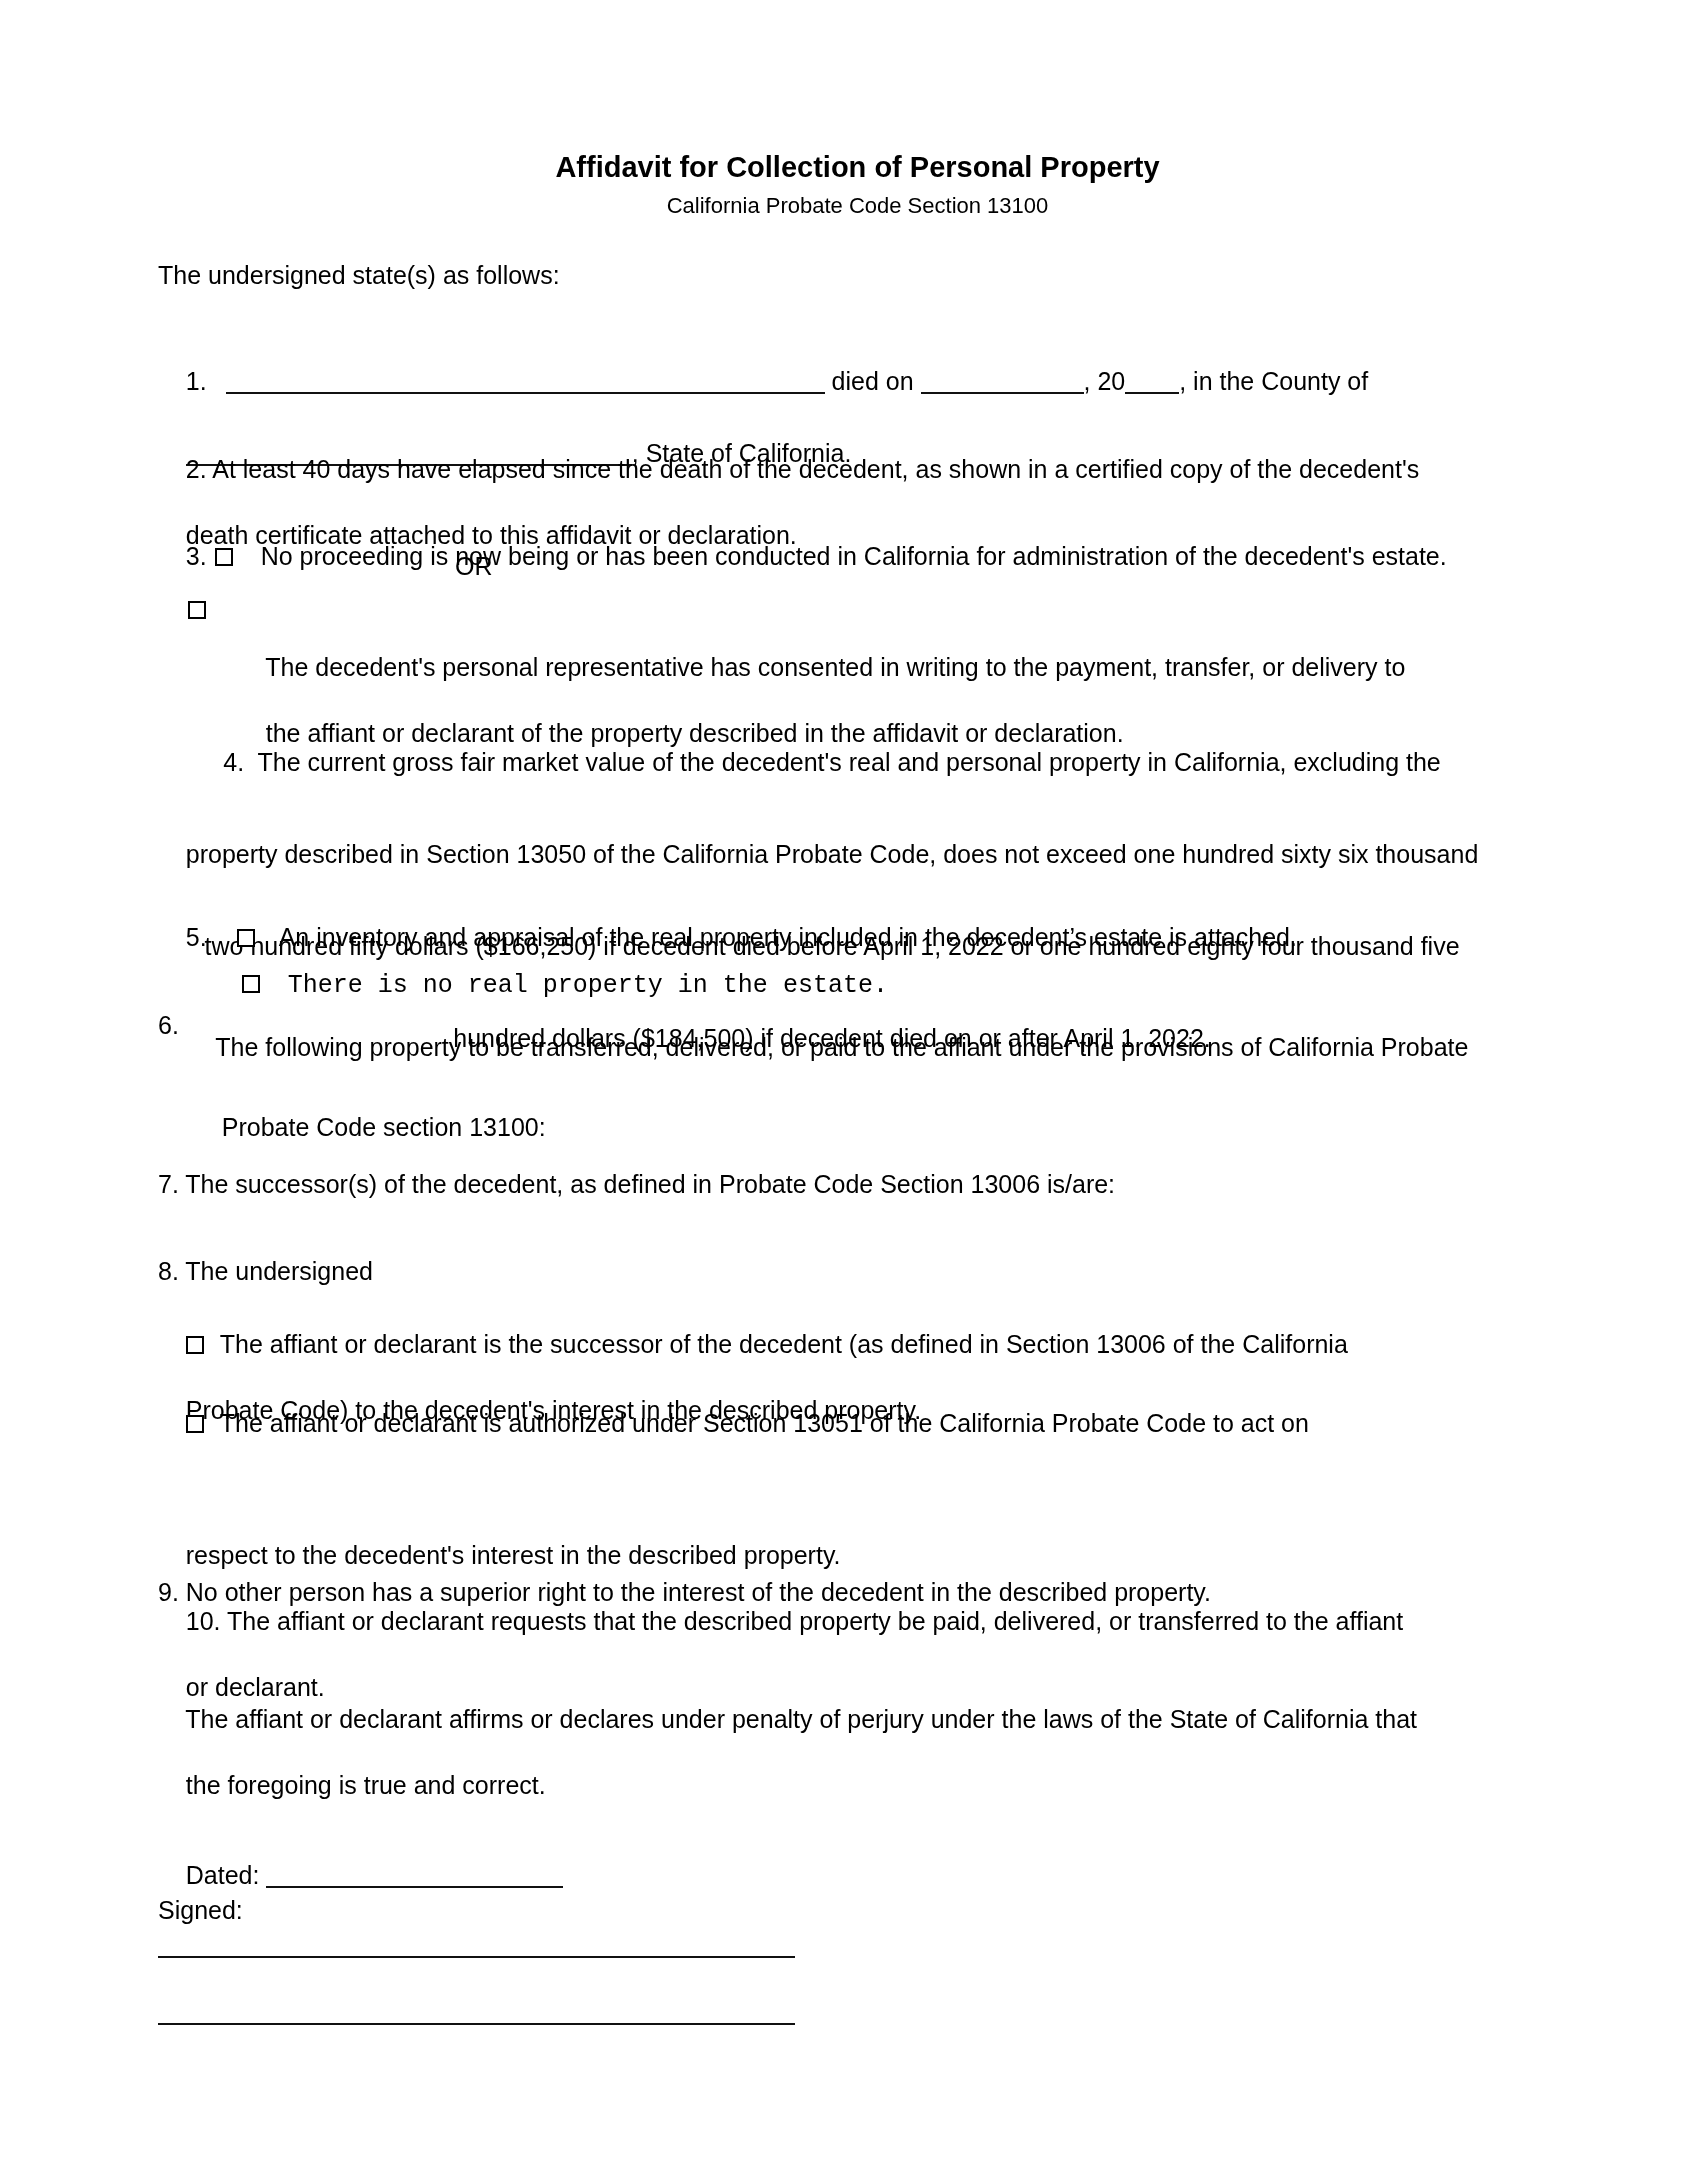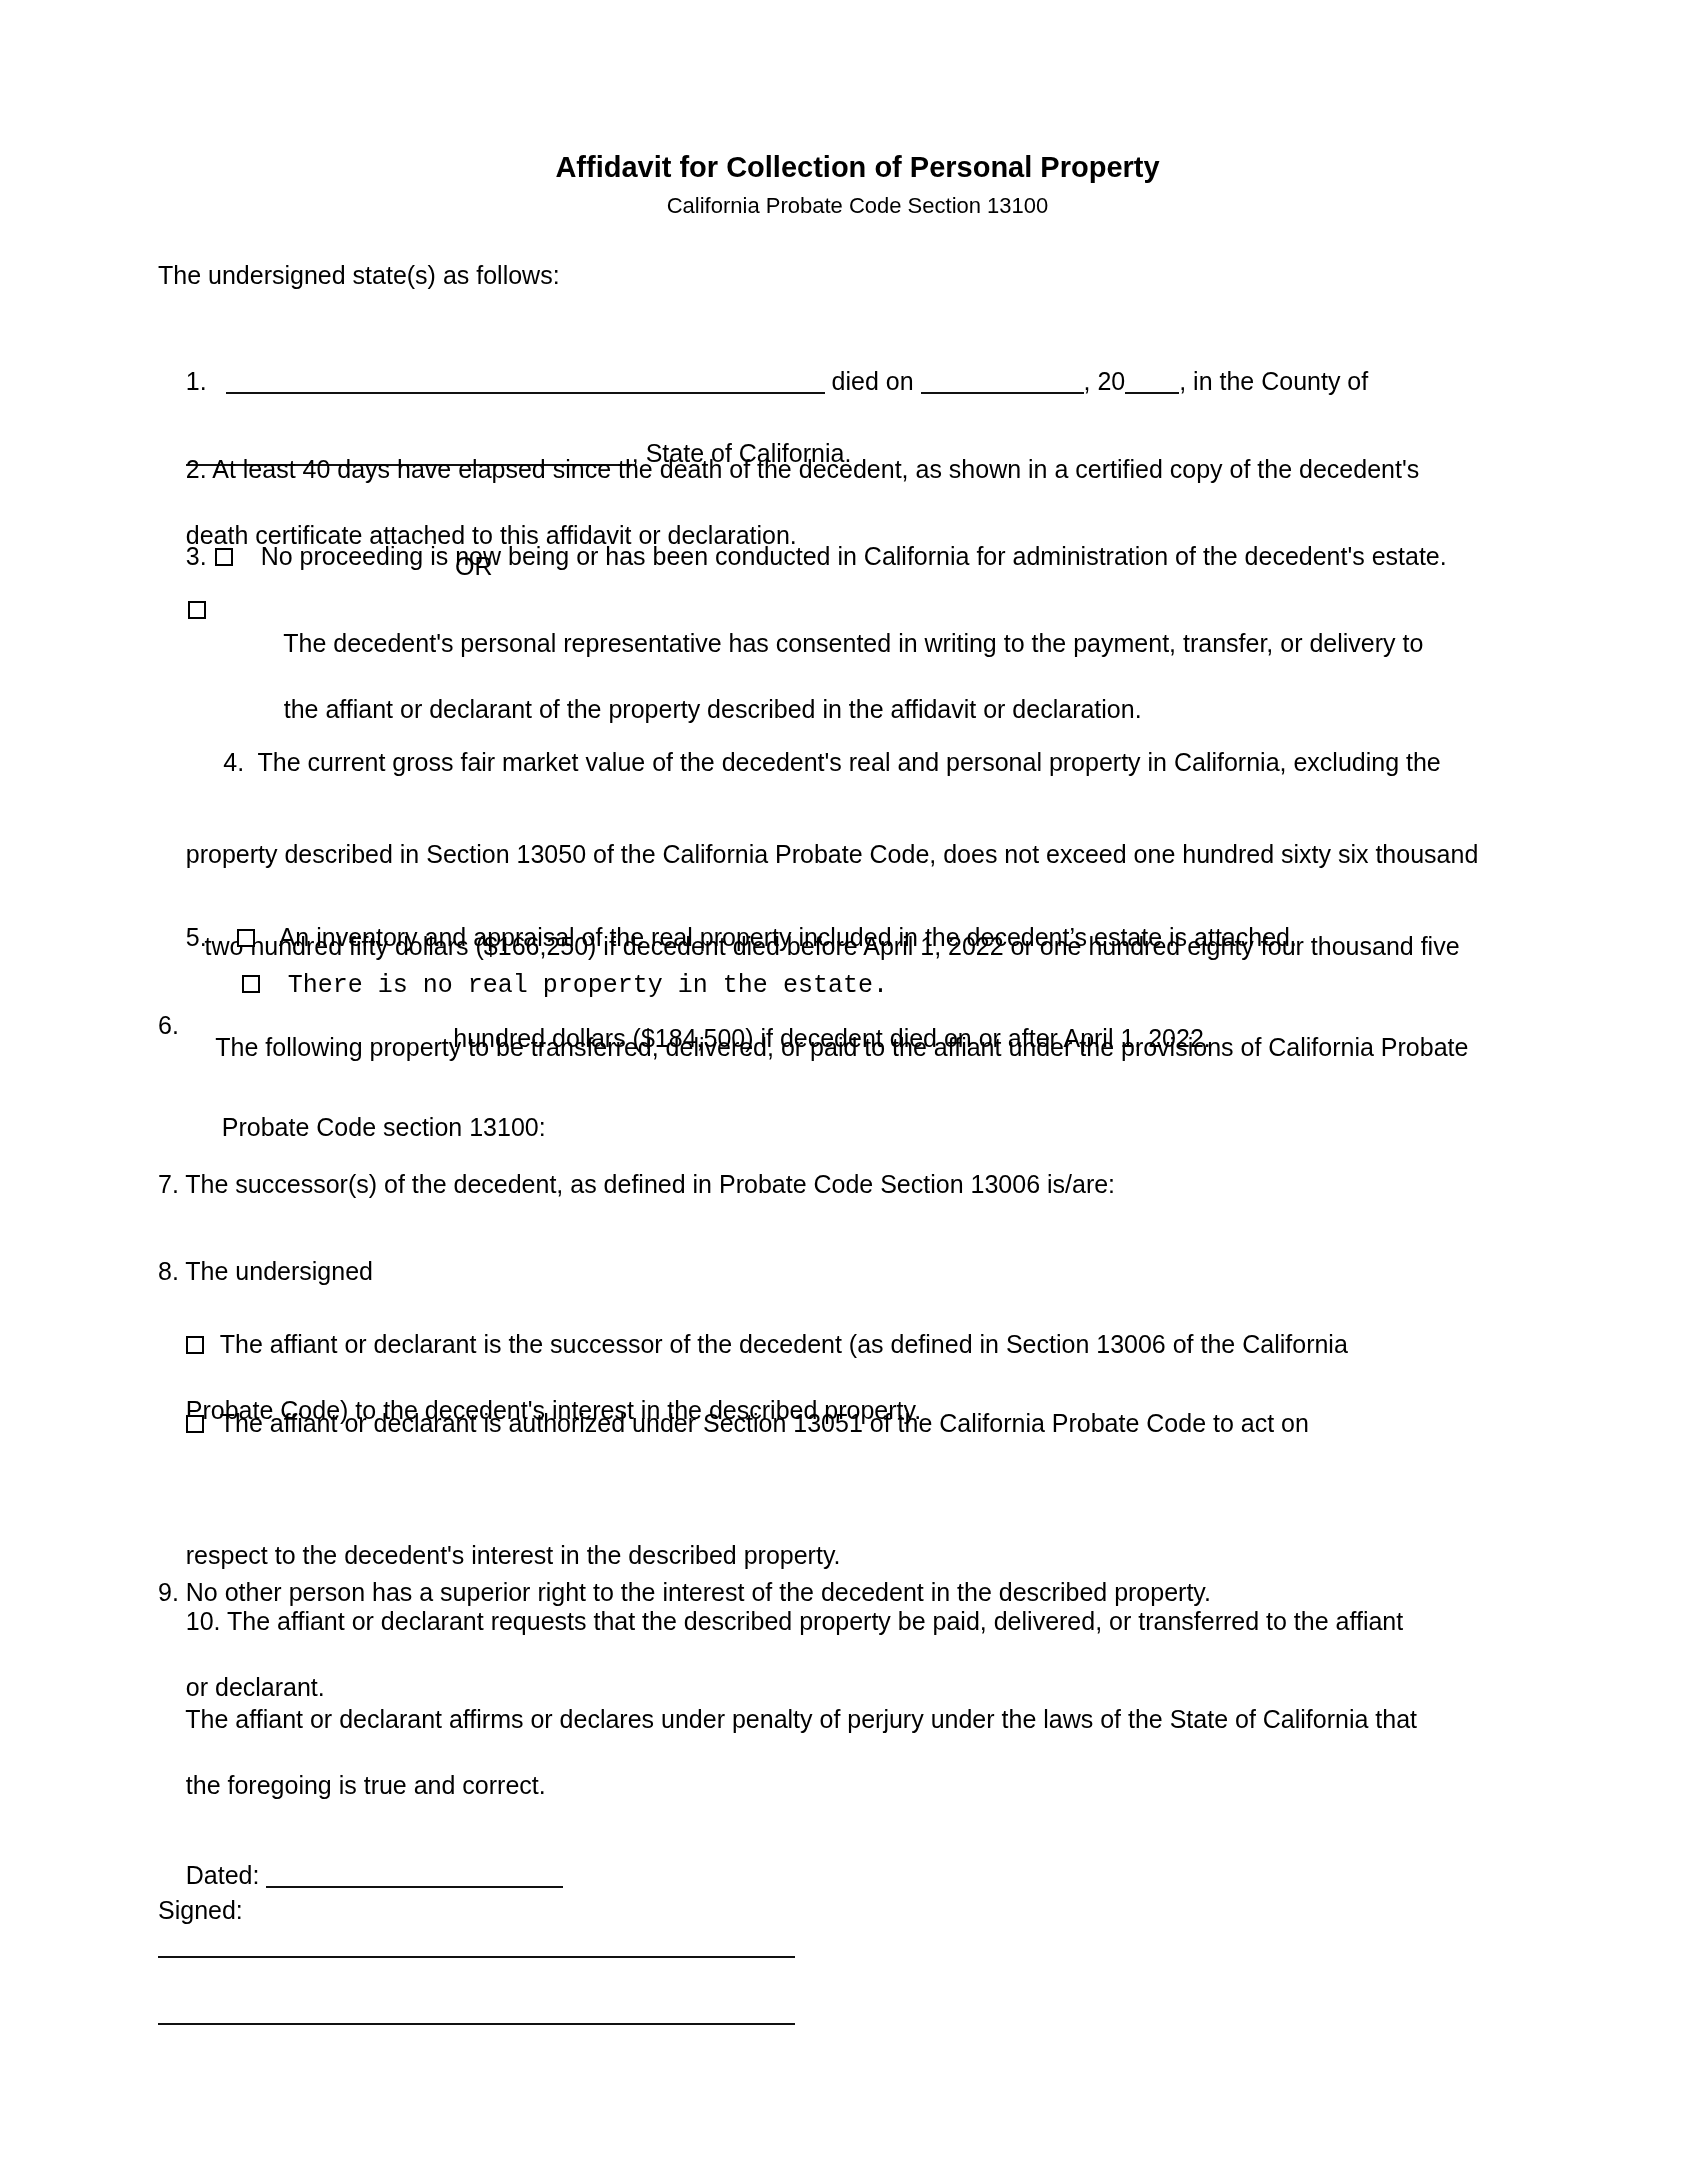--- a/index.html
+++ b/index.html
@@ -68,21 +68,21 @@
     <span>2. At least 40 days have elapsed since the death of the decedent, as shown in a certified copy of the decedent's</span><br>
     <span>death certificate attached to this affidavit or declaration.</span>
   </div>
 
   <div class="abs" style="left:158px;top:507px;">
     <span>3.</span><span class="cb" style="margin-left:8px;"></span><span style="margin-left:28px;">No proceeding is now being or has been conducted in California for administration of the decedent's estate.</span>
   </div>
 
   <div class="abs" style="left:455px;top:550px;">OR</div>
 
-  <div class="abs cbrow" style="left:188px;top:594px;">
+  <div class="abs cbrow" style="left:188px;top:594px;flex-direction:column;">
     <span class="cb"></span>
     <span class="cbtext">
       <span>The decedent's personal representative has consented in writing to the payment, transfer, or delivery to</span><br>
       <span>the affiant or declarant of the property described in the affidavit or declaration.</span>
     </span>
   </div>
 
   <div class="abs lh46" style="left:158px;top:693px;">
     <span>4.  The current gross fair market value of the decedent's real and personal property in California, excluding the</span><br>
     <span>property described in Section 13050 of the California Probate Code, does not exceed one hundred sixty six thousand</span><br>

